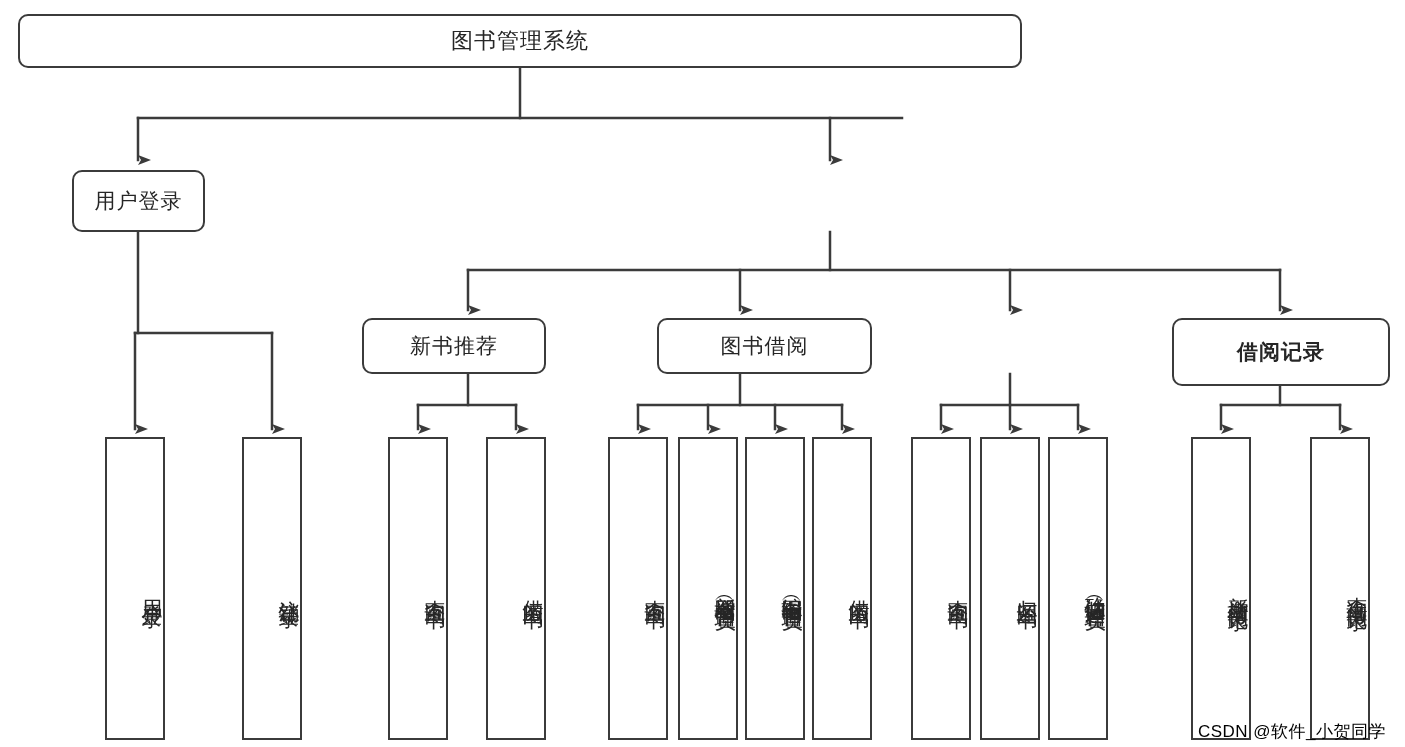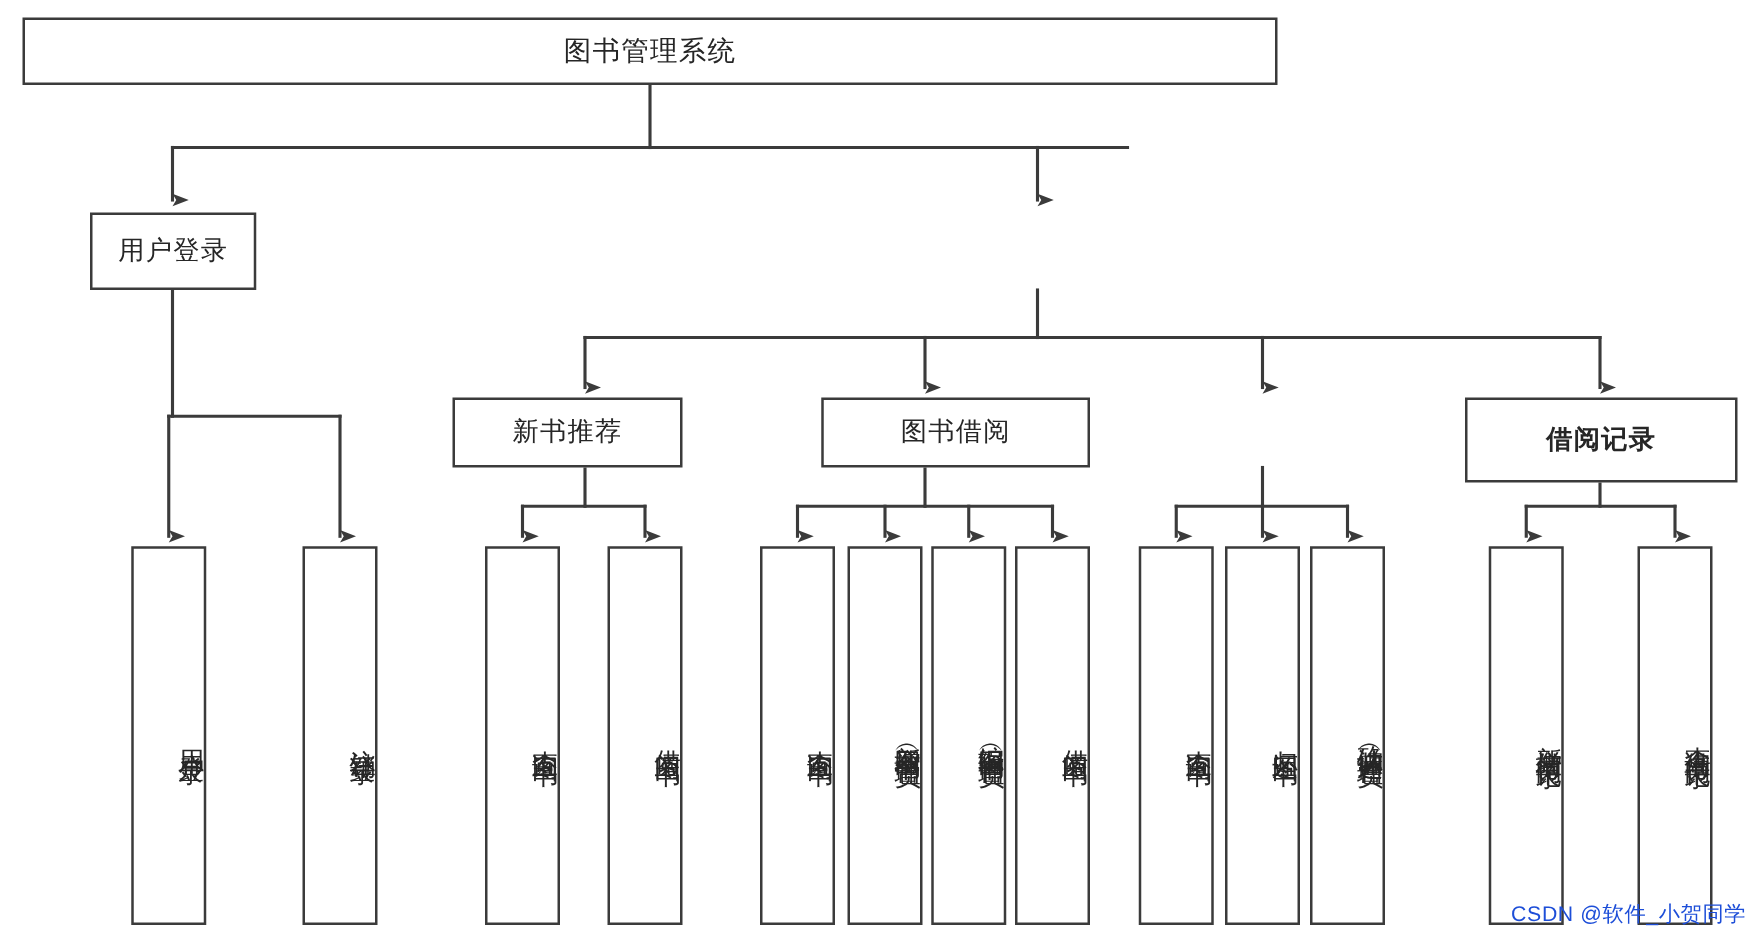--- a/index.html
+++ b/index.html
@@ -33,43 +33,44 @@
     background: #ffffff;
     display: flex;
     align-items: center;
     justify-content: center;
     color: #262626;
   }
   .node.horiz {
     font-size: 21px;
     letter-spacing: 1px;
     line-height: 1.2;
+    border-radius: 10px;
   }
   .node.root {
     font-size: 22px;
   }
   .node.vert {
     writing-mode: vertical-rl;
     text-orientation: upright;
     font-size: 21px;
     letter-spacing: 3px;
     line-height: 1.05;
     padding: 6px 0;
     align-items: flex-start;
     justify-content: center;
   }
   .node.vert.tall {
     letter-spacing: 2px;
   }
   .watermark {
     position: absolute;
-    right: 8px;
+    right: 19px;
     bottom: 4px;
     font-size: 17px;
-    color: #1d4ed8;
+    color: #000000;
     white-space: nowrap;
     letter-spacing: 0.5px;
     text-align: center;
   }
 </style>
 </head>
 <body>
 
 <div id="canvas">
 

